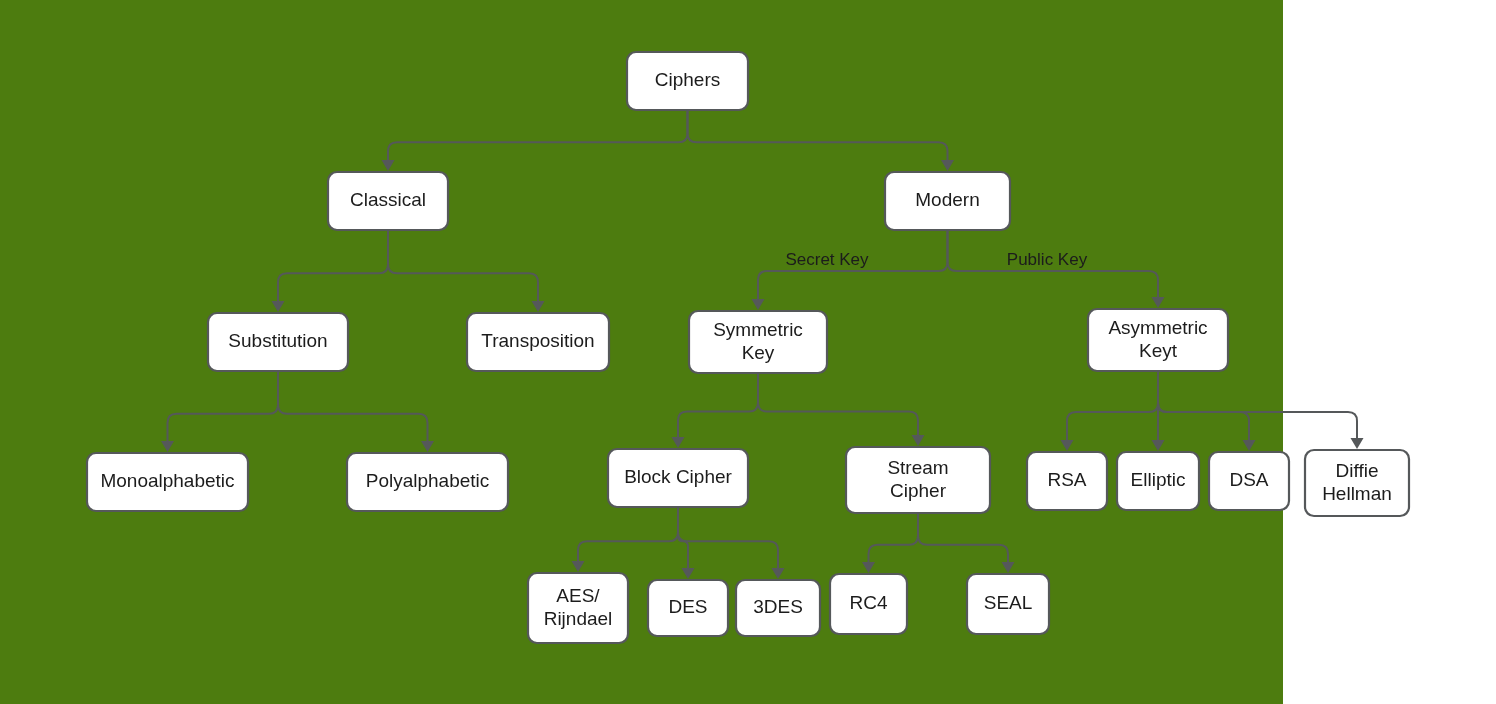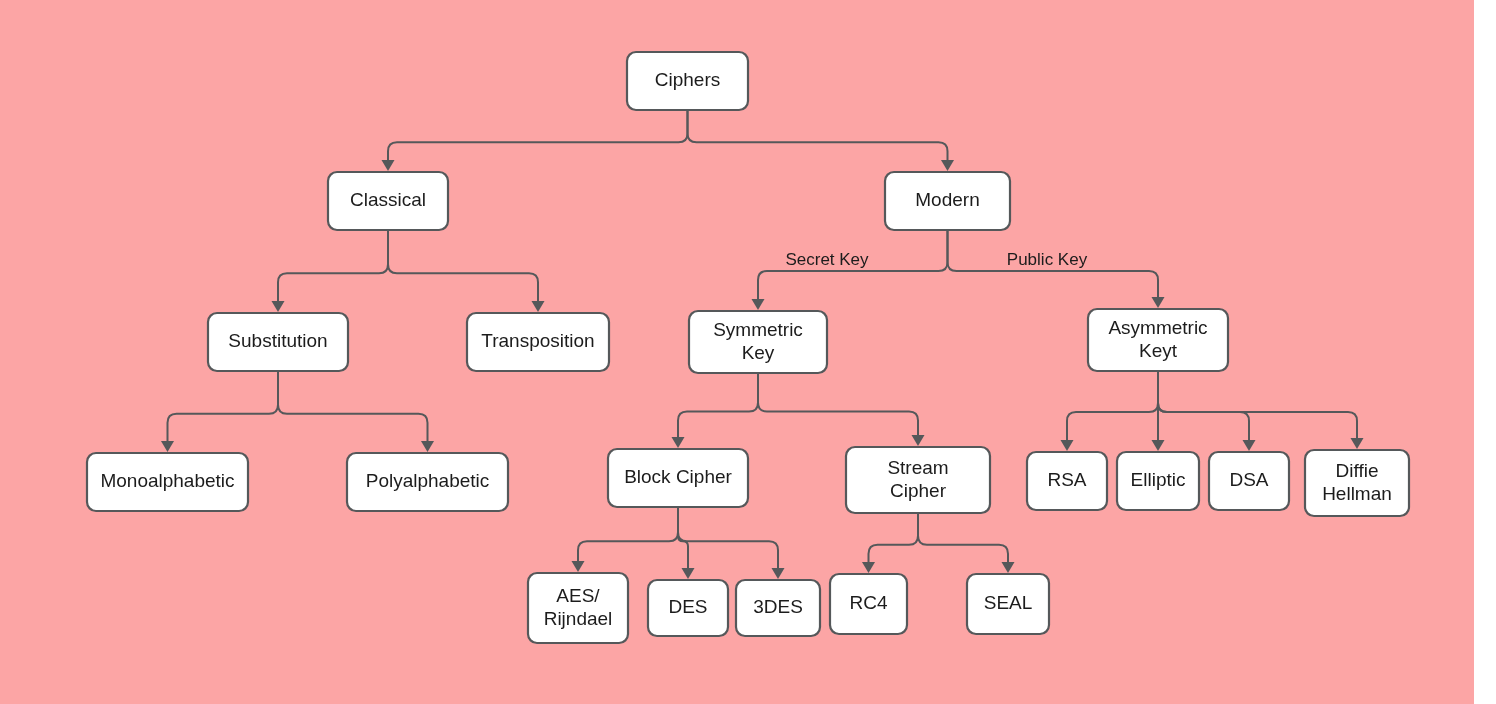--- a/index.html
+++ b/index.html
@@ -8,23 +8,23 @@
     background: #ffffff;
   }
   body {
     width: 1496px;
     height: 704px;
     font-family: "Liberation Sans", sans-serif;
     overflow: hidden;
   }
   #diagram-root {
     position: relative;
-    width: 1474px;
+    width: 1283px;
     height: 704px;
-    background: #fca5a5;
+    background: #4d7c0f;
   }
   svg#flow {
     position: absolute;
     top: 0;
     left: 0;
     width: 1496px;
     height: 704px;
     display: block;
   }
   .node-box {

